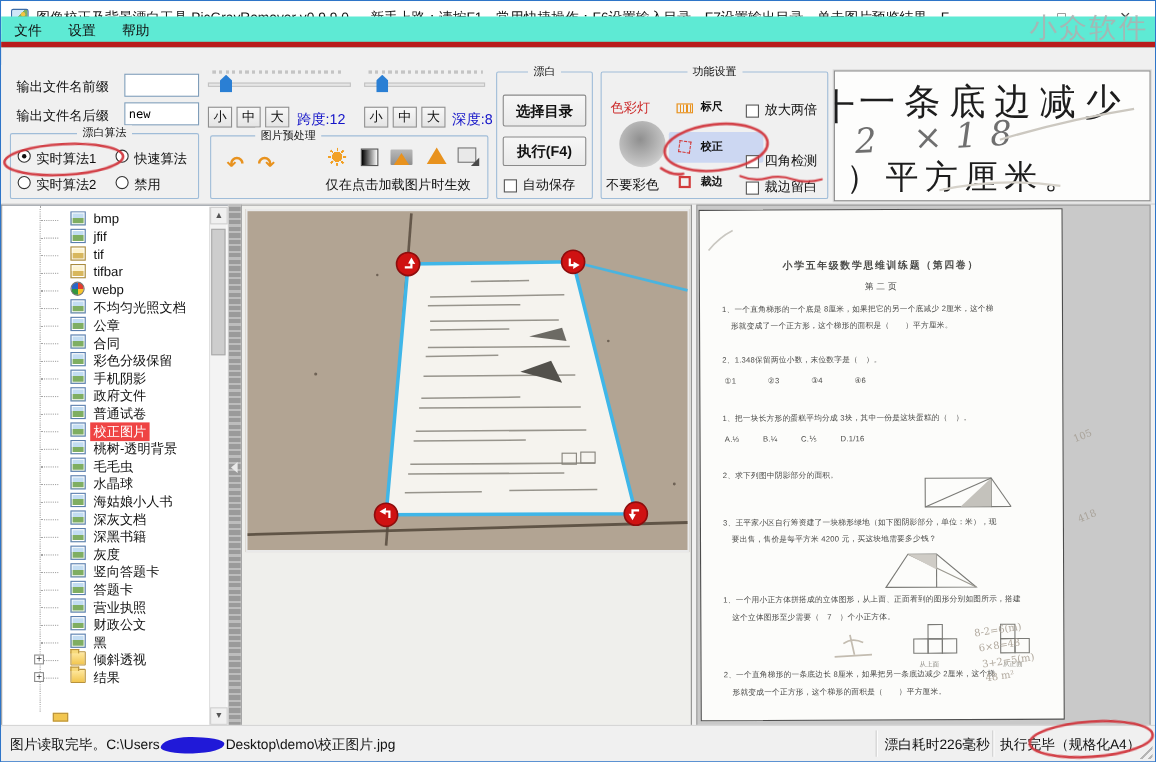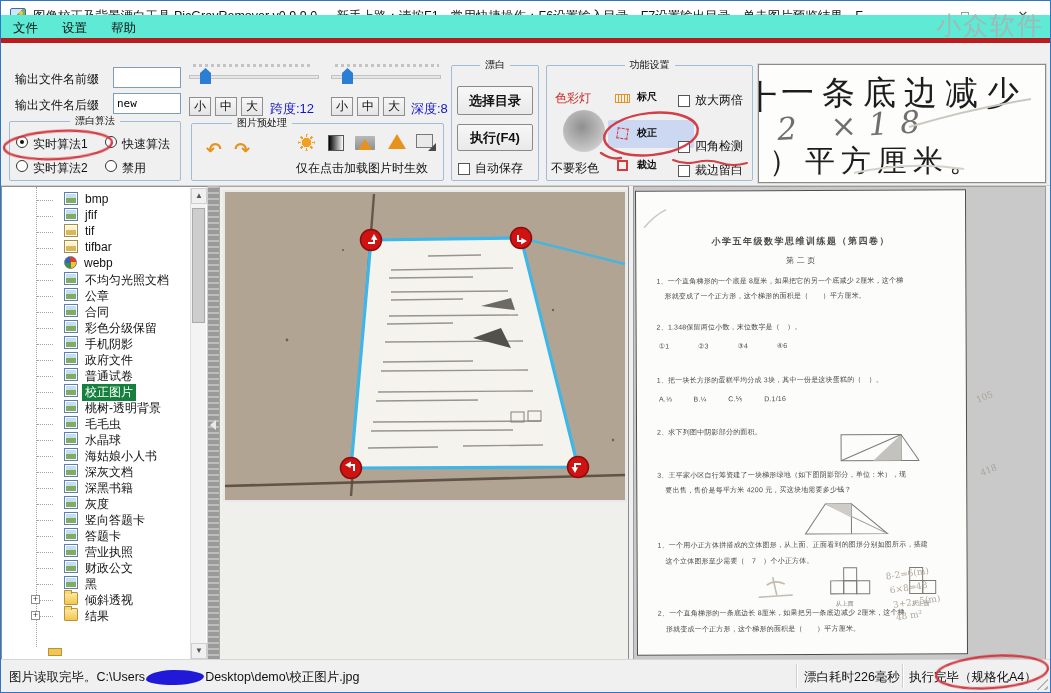--- a/index.html
+++ b/index.html
@@ -75,21 +75,21 @@
 .ti .exp{display:none;position:absolute;left:29px;top:3px;width:9px;height:9px;border:1px solid #8c8c8c;background:#fff;font-size:9px;line-height:7px;text-align:center;color:#333}
 .ti.has-exp .exp{display:block}
 .ti .ic{width:14px;height:13px;flex:none;position:relative}
 .ti[data-icon="image"] .ic{background:linear-gradient(180deg,#c3ddf2 0 45%,#7fae62 45%);border:1px solid #5b7fae;box-shadow:inset 0 0 0 1px #fff}
 .ti[data-icon="tif"] .ic{background:linear-gradient(180deg,#fdf3cf 0 45%,#d8b75e 45%);border:1px solid #a98b3e;box-shadow:inset 0 0 0 1px #fff}
 .ti[data-icon="webp"] .ic{width:13px;height:13px;border-radius:50%;border:1px solid #777;
   background:conic-gradient(#e33b2e 0 25%,#f7c52b 25% 50%,#32953f 50% 75%,#2a66c8 75%)}
 .ti[data-icon="folder"] .ic{background:linear-gradient(180deg,#ffe9a2,#f2c64f);border:1px solid #b8923c;border-radius:1px}
 .ti[data-icon="folder"] .ic::before{content:"";position:absolute;top:-3px;left:-1px;width:6px;height:3px;background:#f7d97a;border:1px solid #b8923c;border-bottom:none}
 .ti .tl{padding:0 3px}
-.ti.sel .tl{background:#15803d;color:#fff}
+.ti.sel .tl{background:#ef4444;color:#fff}
 #partial-folder{position:absolute;left:46px;top:461px;width:14px;height:8px;background:#f2c64f;border:1px solid #b8923c;overflow:hidden}
 
 .sb{position:absolute;top:1px;right:1px;width:16px;bottom:1px;background:#f3f3f3;border-left:1px solid #e0e0e0}
 .sb .ar{position:absolute;left:0;width:16px;height:16px;background:#f0f0f0;border:1px solid #cfcfcf;color:#555;font-size:8px;line-height:14px;text-align:center}
 .sb .up{top:0}.sb .dn{bottom:0}
 .sb .th{position:absolute;left:1px;width:13px;background:#cdcdcd;border:1px solid #aaa}
 
 
 #splitter{position:absolute;left:207px;top:185px;width:11px;height:475px;background:#9a9a9a;
   background-image:repeating-linear-gradient(180deg,rgba(255,255,255,.35) 0 2px,transparent 2px 6px)}

